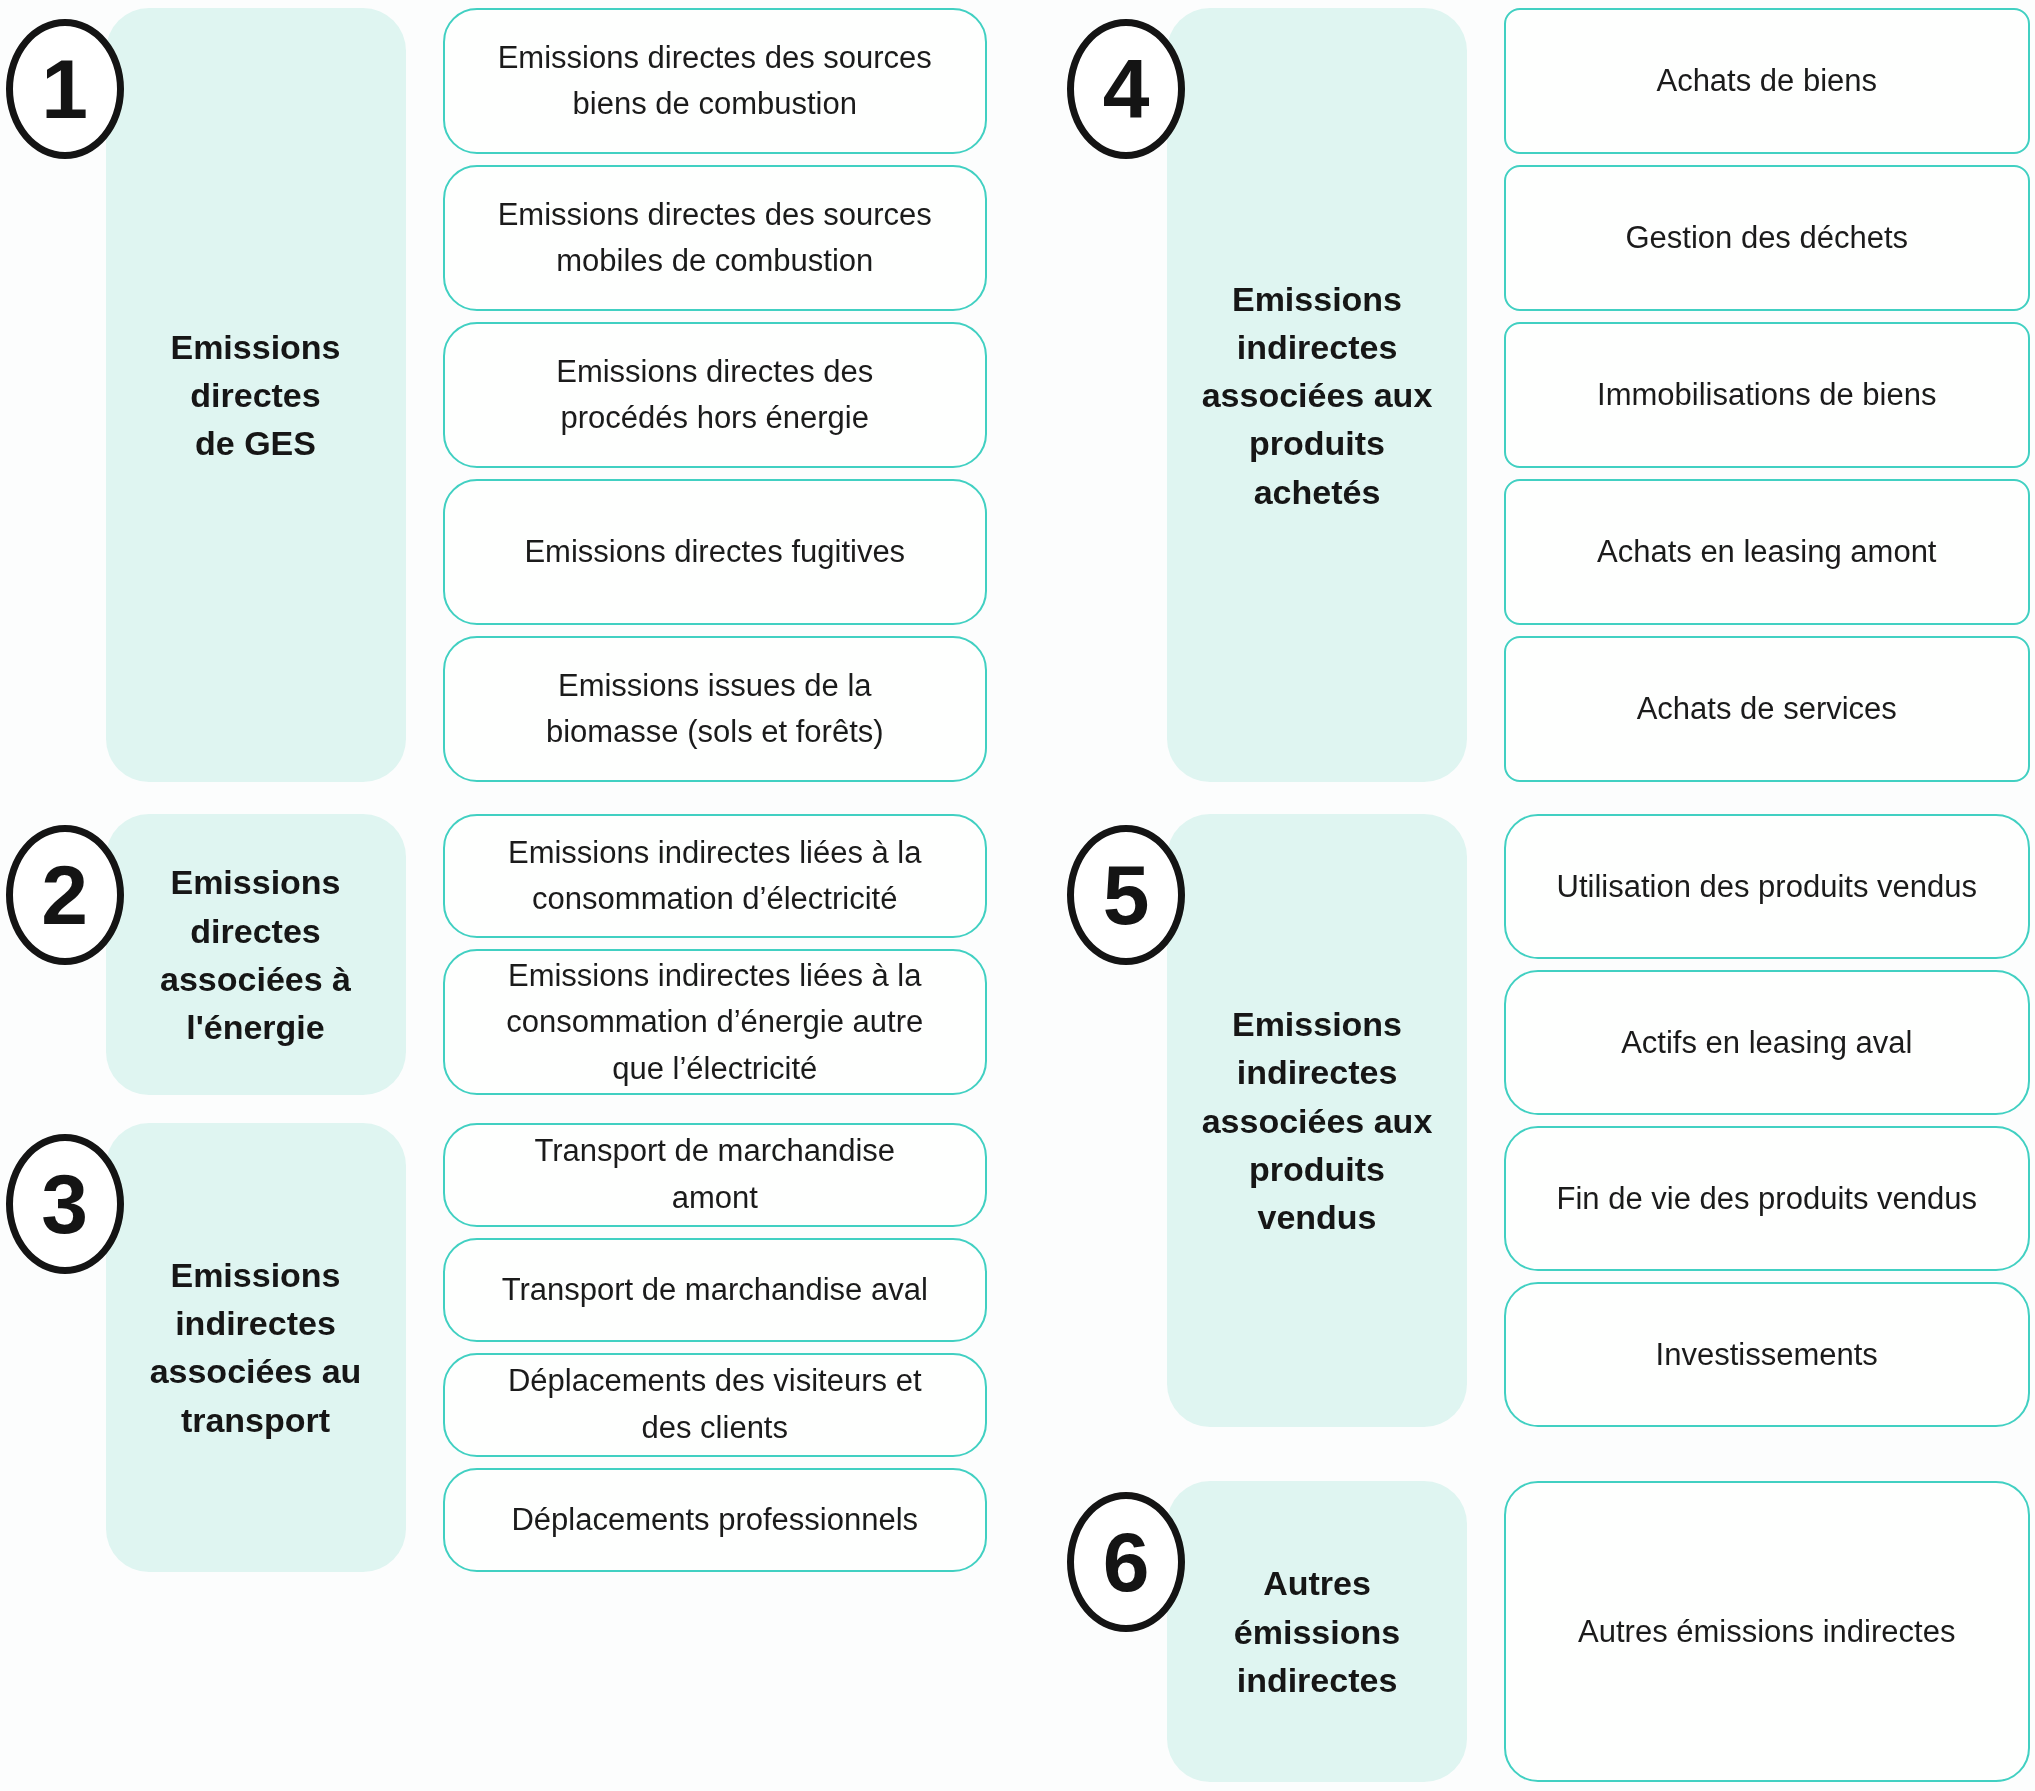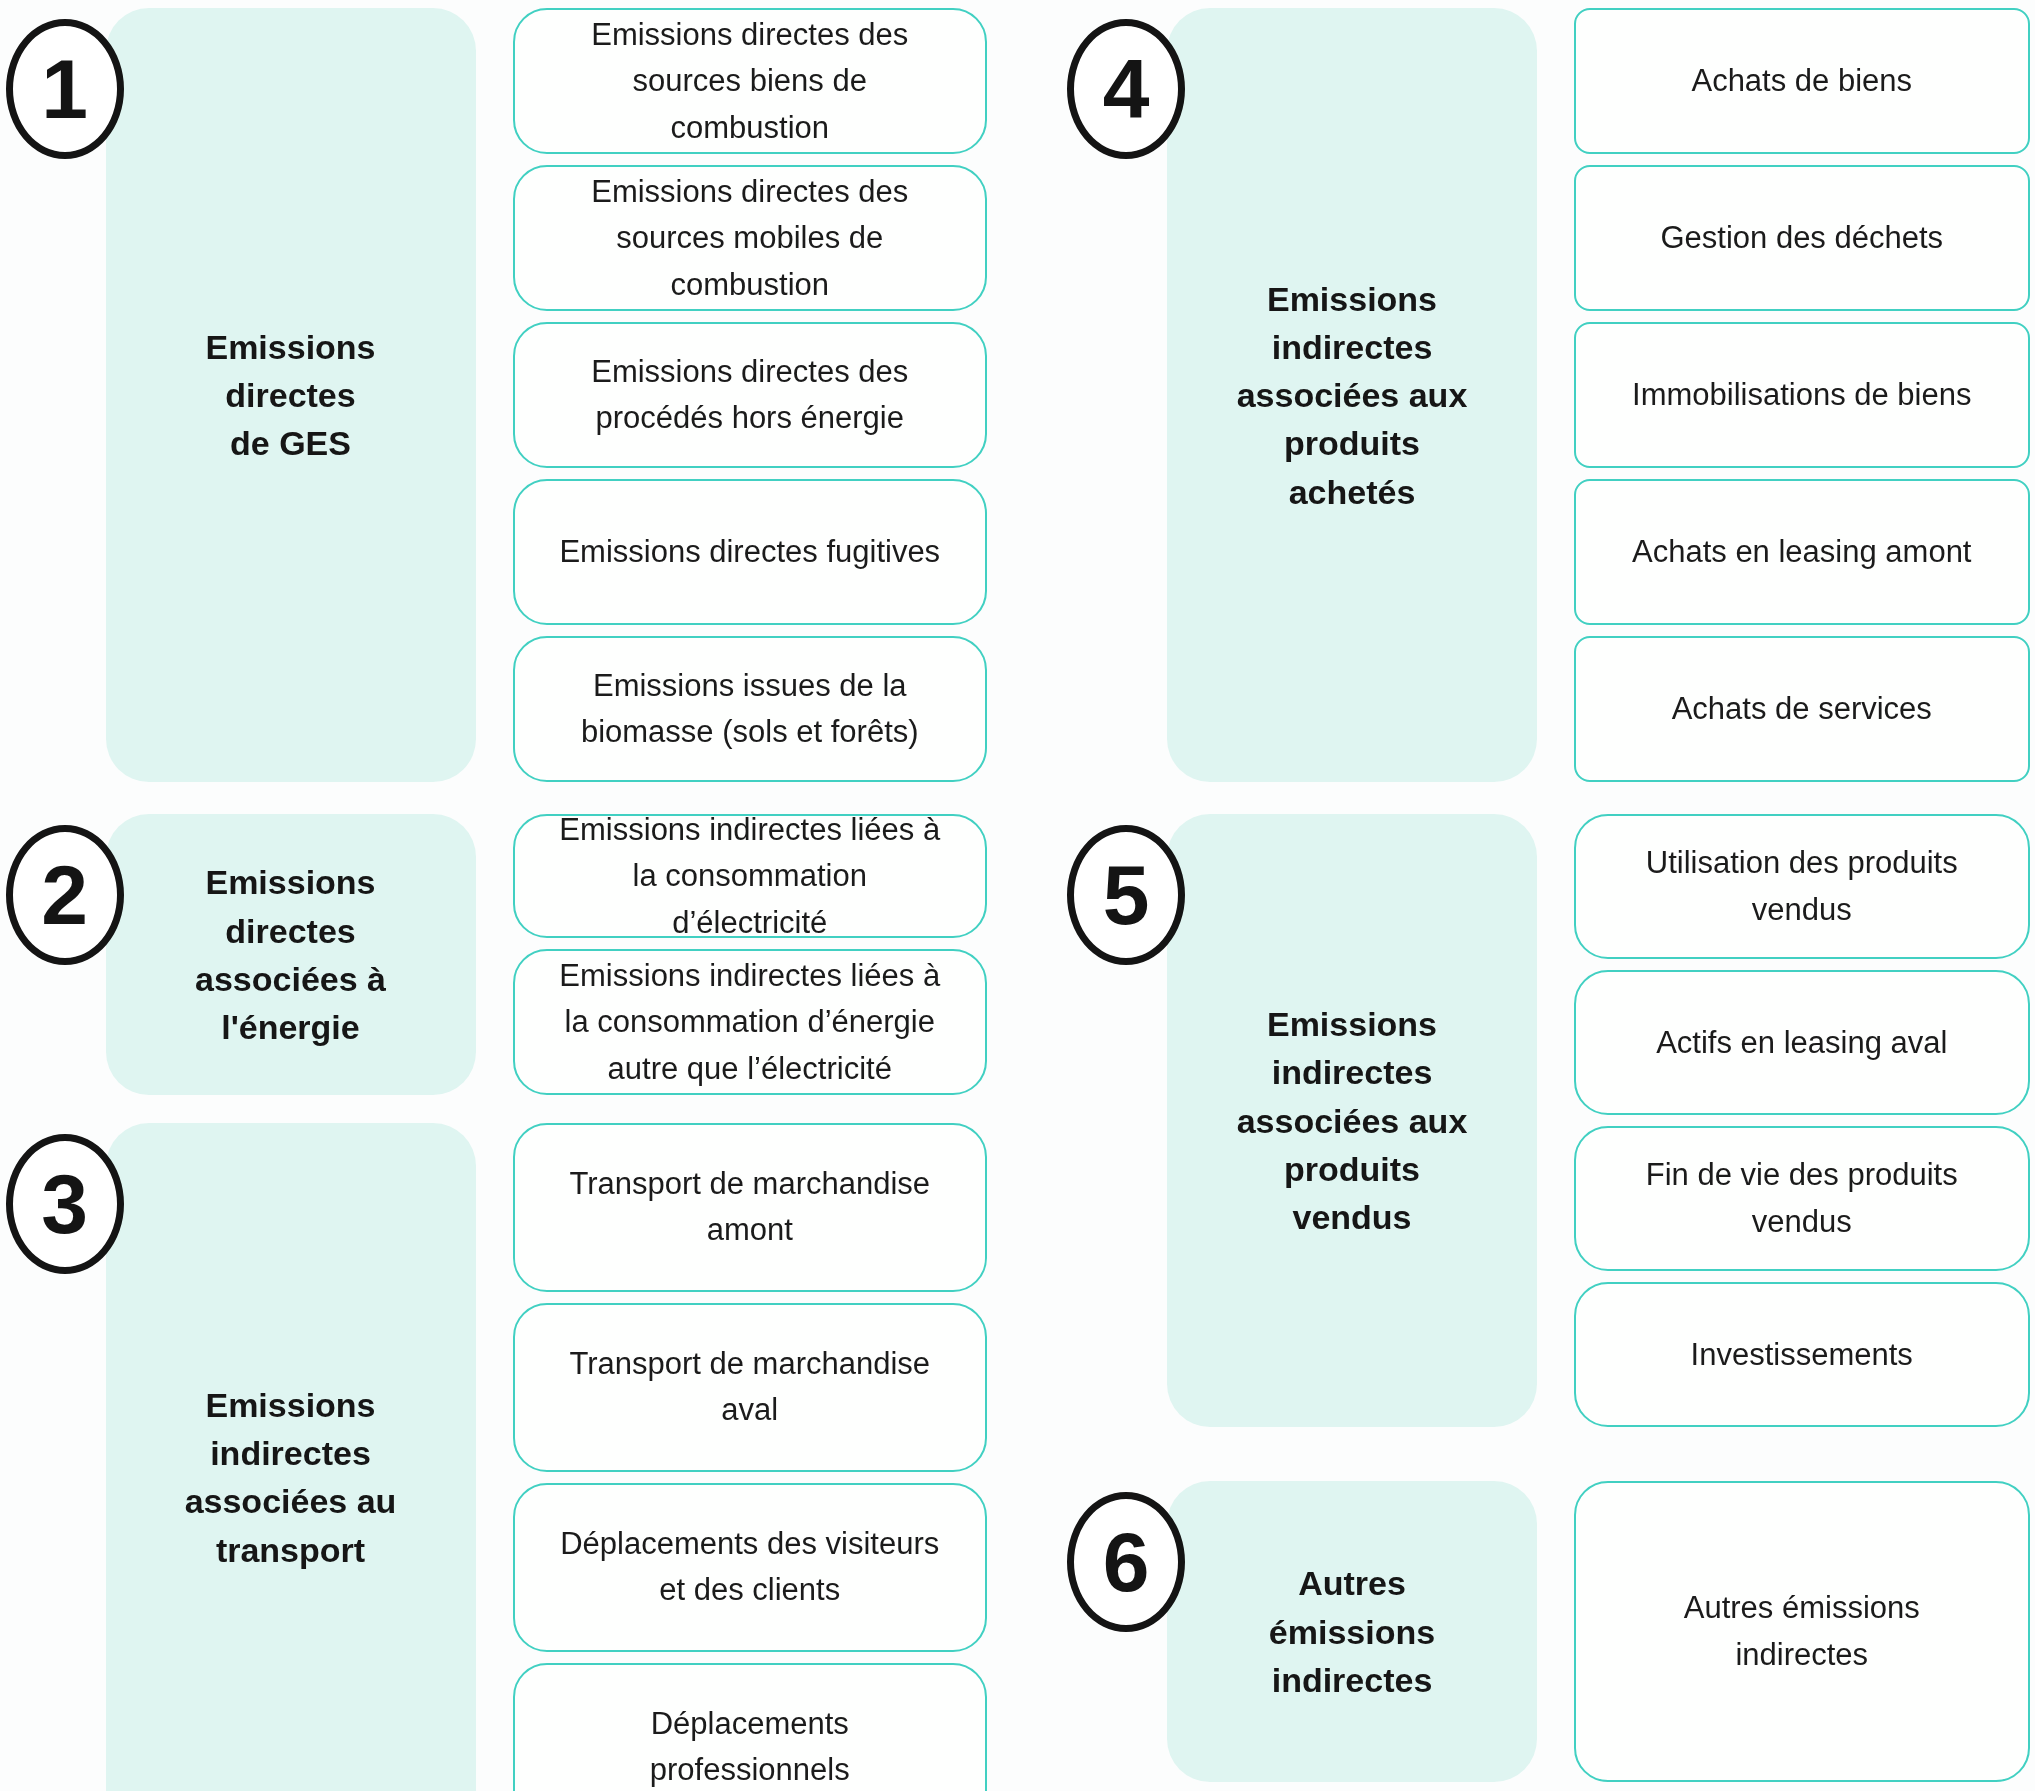--- a/index.html
+++ b/index.html
@@ -31,21 +31,21 @@
     border-radius: 50%;
     display: flex; align-items: center; justify-content: center;
     z-index: 2;
   }
   .badge-num {
     font-size: 84px; font-weight: 700; line-height: 1;
     color: var(--badge-border, #141414);
   }
 
   .cat {
-    margin-left: 100px; width: 370px;
+    margin-left: 100px; width: 300px;
     background: var(--mint, #dff5f1);
     border-radius: 43px;
     display: flex; align-items: center; justify-content: center;
     text-align: center;
     padding: 0 16.5px;
   }
   .cat-title {
     font-weight: 700; font-size: 34px; line-height: 1.42;
     white-space: pre-line;
     color: #161616;
@@ -64,21 +64,21 @@
     padding: 0 44px;
     font-size: 31px; line-height: 1.5;
     color: #1b1b1b;
   }
 
   .sec1 .item { height: 146px; }
   .sec2 { margin-top: 32px; }
   .sec2 .item { height: 124px; }
   .sec2 .item:nth-child(2) { height: 146px; }
   .sec3 { margin-top: 27.5px; }
-  .sec3 .item { height: 169px; }
+  .sec3 .item { height: 104px; }
   .sec4 .item { height: 146px; border-radius: 16px; }
   .sec5 { margin-top: 32px; }
   .sec5 .item { height: 145px; }
   .sec6 { margin-top: 54px; }
   .sec6 .item { height: 301px; }
 </style>
 </head>
 <body>
 
 <div class="canvas">

